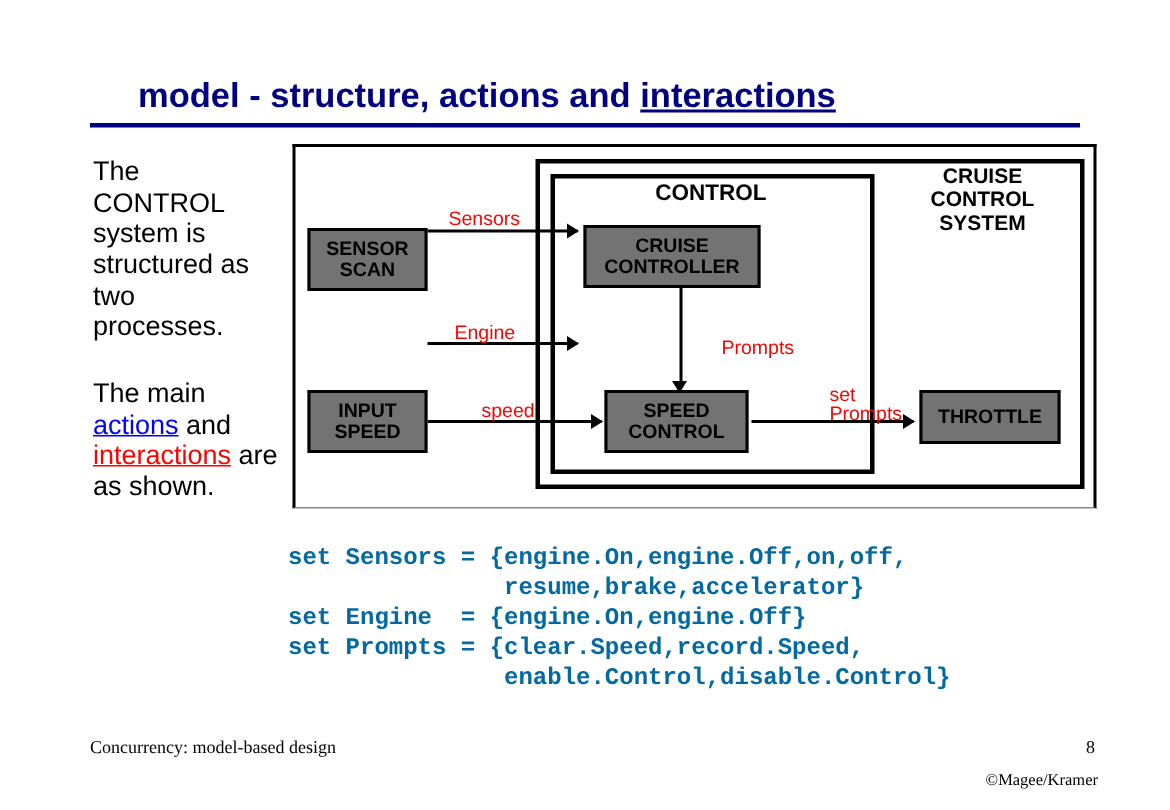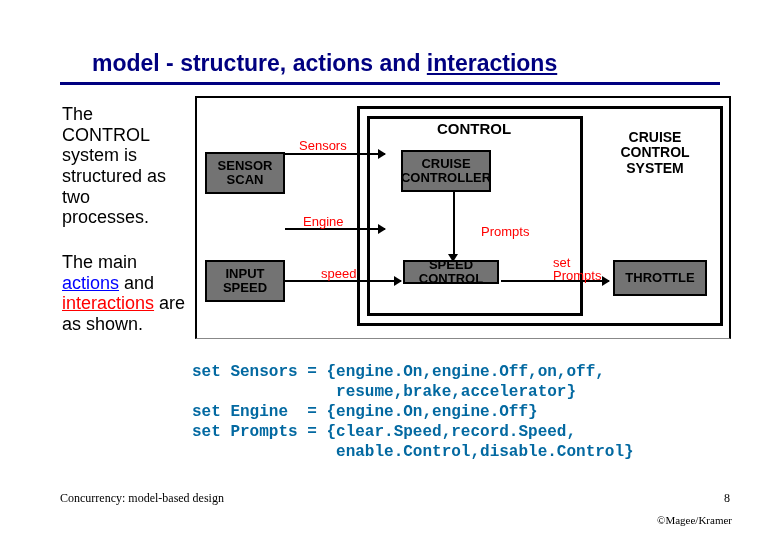--- a/index.html
+++ b/index.html
@@ -145,38 +145,38 @@
   <div class="para para1">The CONTROL system is structured as two processes.</div>
 
   <div class="para para2">
     <span>The main </span><span class="kw-actions">actions</span><span> and </span><span class="kw-interactions">interactions</span><span> are as shown.</span>
   </div>
 
   <div class="diagram">
 
     <div class="box outer-box" style="top:8px; left:160px; width:366px; height:220px; background:transparent; border-color:#000; z-index:1; display:block; text-align:left;">
     </div>
-    <div style="position:absolute; top:32px; left:398px; width:120px; font-weight:bold; font-size:14px; line-height:1.1; text-align:center; z-index:5;">CRUISE
+    <div style="position:absolute; top:12px; left:398px; width:120px; font-weight:bold; font-size:14px; line-height:1.1; text-align:center; z-index:5;">CRUISE
 CONTROL
 SYSTEM</div>
 
     <div class="box outer-box" style="top:18px; left:170px; width:216px; height:200px; background:transparent; border-color:#000; z-index:2; display:block;">
     </div>
     <div style="position:absolute; top:22px; left:172px; width:210px; font-weight:bold; font-size:15px; text-align:center; z-index:6;">CONTROL</div>
 
     <div class="box" style="top:54px; left:8px; width:80px; height:42px; z-index:4;">SENSOR
 SCAN</div>
 
     <div class="box" style="top:162px; left:8px; width:80px; height:42px; z-index:4;">INPUT
 SPEED</div>
 
-    <div class="box" style="top:52px; left:204px; width:90px; height:42px; z-index:4;">CRUISE
+    <div class="box" style="top:52px; left:192px; width:118px; height:42px; z-index:4;">CRUISE
 CONTROLLER</div>
 
-    <div class="box" style="top:162px; left:206px; width:96px; height:24px; z-index:4;">SPEED
+    <div class="box" style="top:162px; left:206px; width:96px; height:42px; z-index:4;">SPEED
 CONTROL</div>
 
     <div class="box" style="top:162px; left:416px; width:94px; height:36px; z-index:4;">THROTTLE</div>
 
     <div class="arrow-h" style="top:55px; left:88px; width:100px; z-index:3;"></div>
     <div class="arrow-h" style="top:130px; left:88px; width:100px; z-index:3;"></div>
     <div class="arrow-h" style="top:182px; left:88px; width:116px; z-index:3;"></div>
     <div class="arrow-h" style="top:182px; left:304px; width:108px; z-index:3;"></div>
 
     <div style="position:absolute; top:94px; left:256px; width:2px; height:66px; background:#000; z-index:3;"></div>

